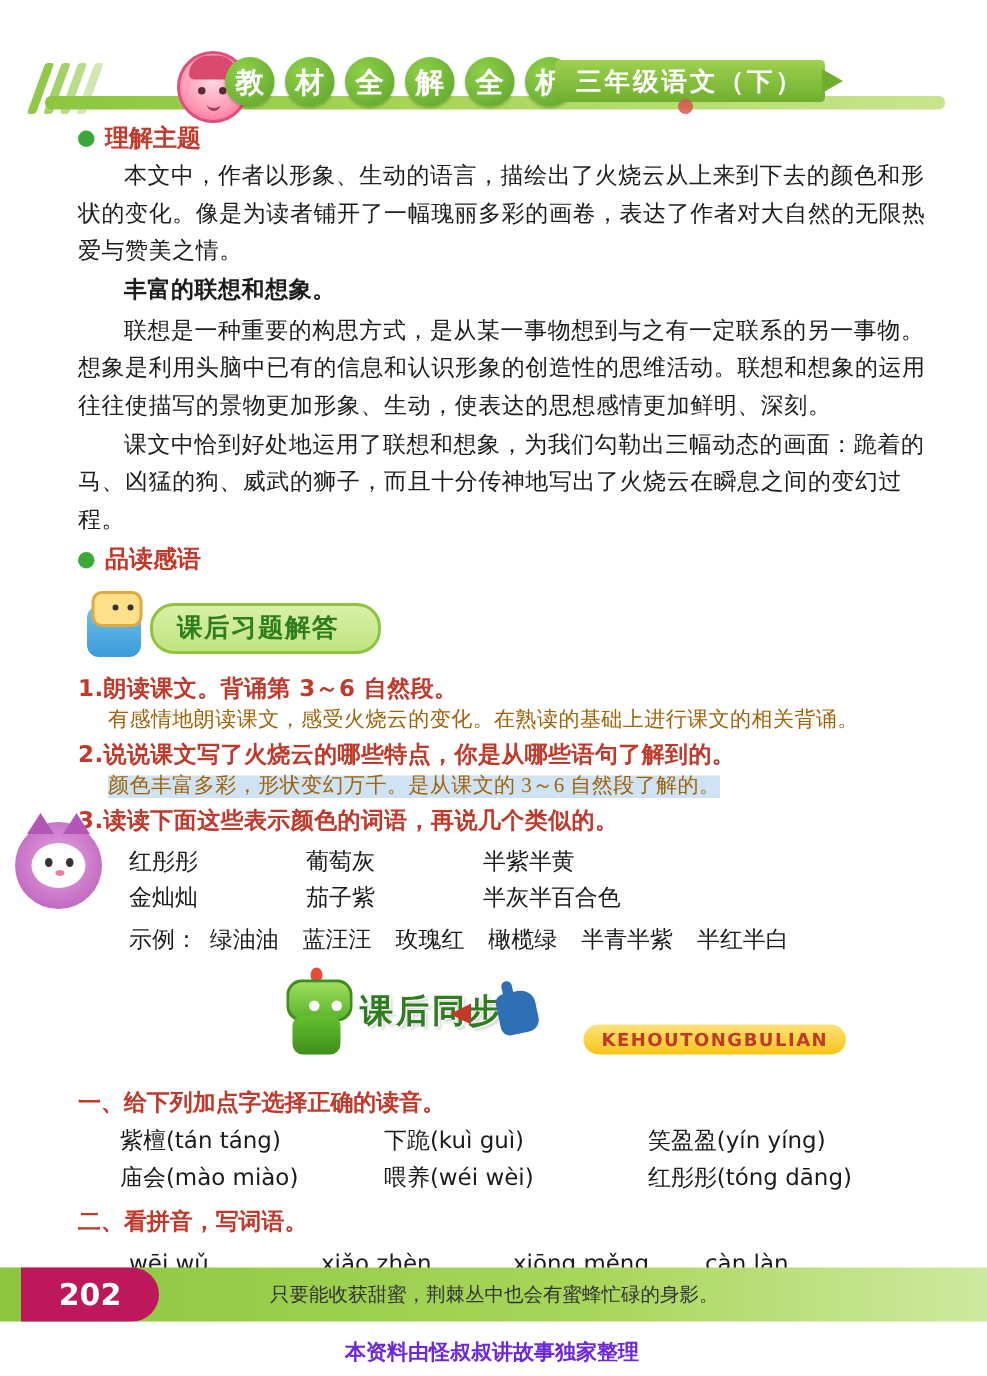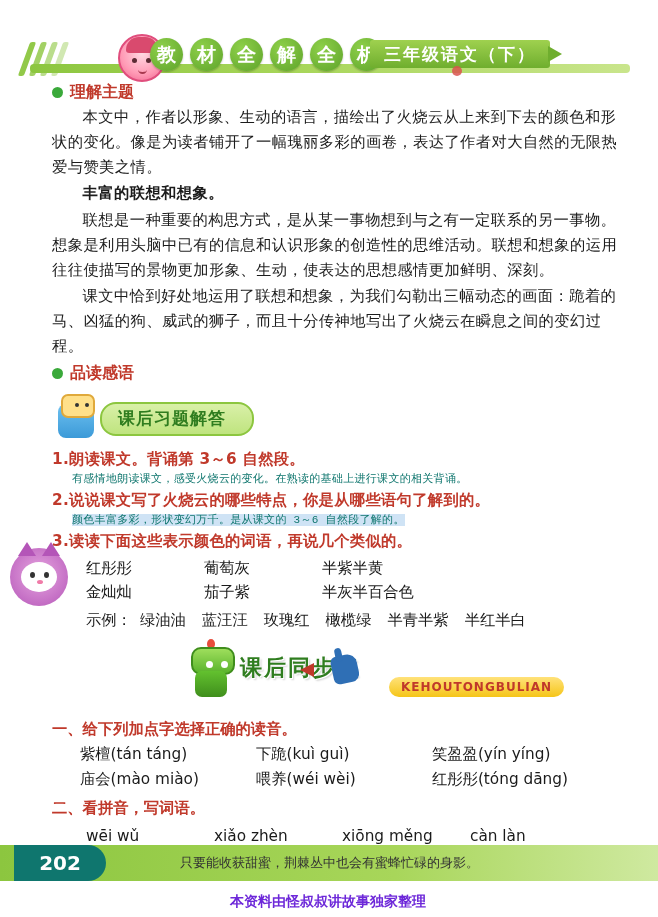--- a/index.html
+++ b/index.html
@@ -111,22 +111,22 @@
     display:flex;align-items:center;
     color:#2f7d1f;font-size:17px;font-weight:bold;letter-spacing:1px;
     font-family:"DejaVu Sans", sans-serif;
   }
 
   .q-line{
     padding:3px 32px 0 52px;font-size:15.3px;color:#c0392b;font-weight:bold;
     font-family:"DejaVu Sans", sans-serif;letter-spacing:.3px;
   }
   .a-line{
-    padding:1px 32px 1px 72px;font-size:11px;color:#0f766e;
-    font-family:Liberation Mono, monospace;letter-spacing:.3px;
+    padding:1px 32px 1px 72px;font-size:14px;color:#a16207;
+    font-family:Liberation Serif, serif;letter-spacing:.3px;
   }
   .words-grid{padding:3px 14px 0 86px;font-family:"DejaVu Sans", sans-serif;}
   .words-grid .row{display:flex;font-size:15.3px;margin:3px 0;}
   .words-grid .row span{display:inline-block;}
   .w1{width:118px}.w2{width:118px}.w3{width:140px}
   .example{padding:4px 32px 0 86px;font-size:15.3px;font-family:"DejaVu Sans", sans-serif;}
 
   
   .cat{
     position:absolute;left:10px;top:548px;width:58px;height:58px;
@@ -188,21 +188,21 @@
   .ex-row2 .cell{width:128px;text-align:left;}
 
   
   .footer{position:absolute;left:0;bottom:0;width:658px;height:72px;}
   .foot-band{
     position:absolute;left:0;bottom:36px;width:658px;height:36px;
     background:linear-gradient(90deg,#8cc63f 0%,#a8d65a 60%,#cfe9a0 100%);
   }
   .pagenum{
     position:absolute;left:14px;bottom:36px;width:92px;height:36px;
-    background:#0f766e;color:#fff;font-size:20px;font-weight:bold;
+    background:#be185d;color:#fff;font-size:20px;font-weight:bold;
     display:flex;align-items:center;justify-content:center;
     border-radius:0 18px 18px 0;
     font-family:"DejaVu Sans", sans-serif;
   }
   .foot-text{
     position:absolute;left:180px;bottom:36px;height:36px;display:flex;align-items:center;
     color:#333;font-size:13px;font-family:"DejaVu Sans", sans-serif;
   }
   .foot-credit{
     position:absolute;left:0;bottom:6px;width:656px;text-align:center;

